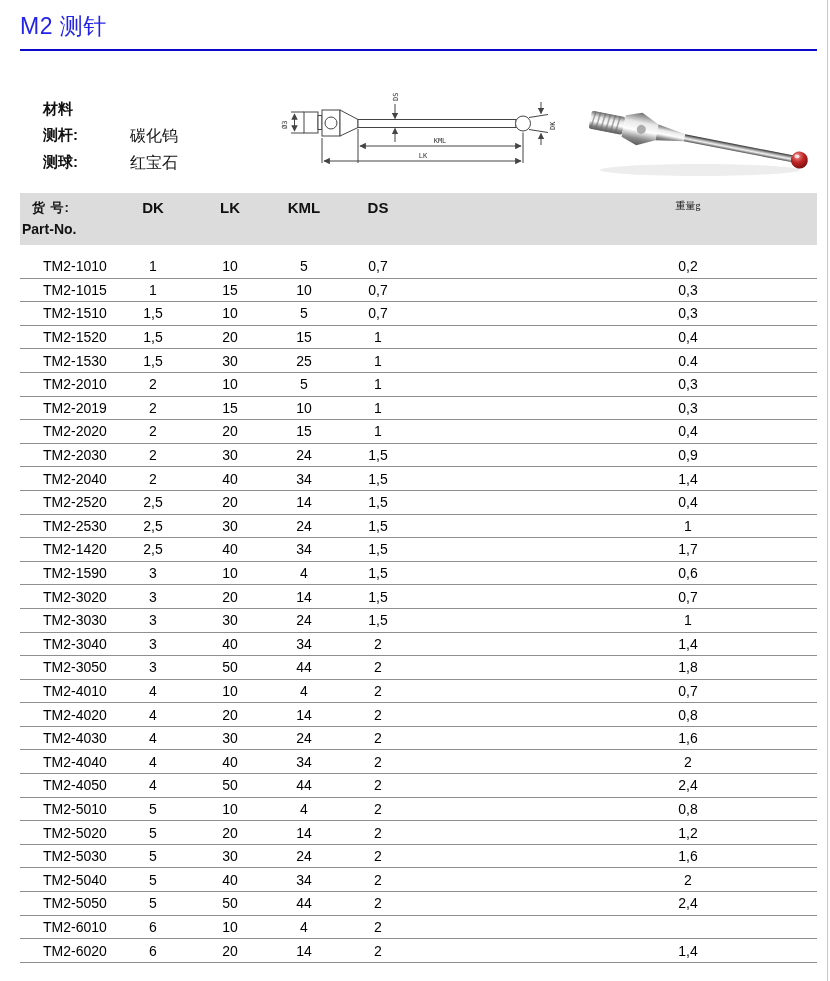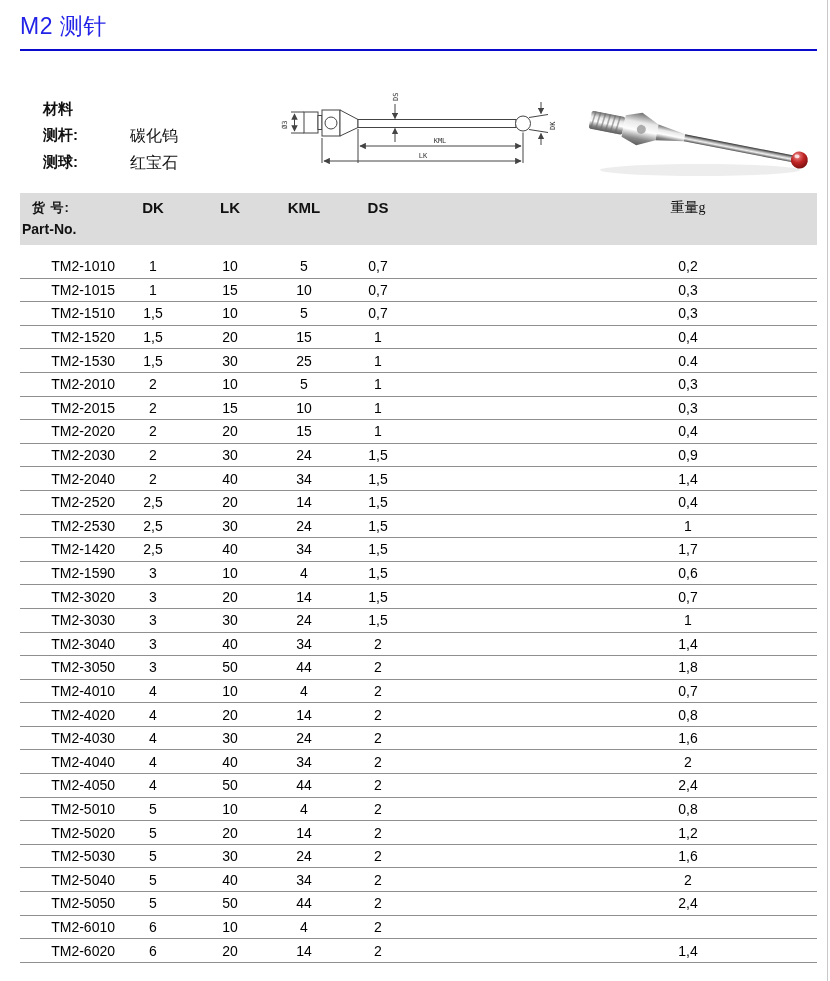--- a/index.html
+++ b/index.html
@@ -32,30 +32,30 @@
   .table-wrap{position:absolute;left:20px;top:193px;width:797px;}
   .grid-cols{display:grid;grid-template-columns:95px 76px 78px 70px 78px 1fr;}
   .thead{
     background:#dcdcdc;height:52px;box-sizing:border-box;padding-top:6px;
   }
   .th{font-weight:bold;font-size:15px;text-align:center;}
   .th-part{text-align:left;}
   .th-part .cn{display:block;margin-left:12px;font-size:13px;letter-spacing:1px;}
   .th-part .en{display:block;margin-left:2px;margin-top:4px;font-weight:bold;font-size:14px;}
   .th-weight{
-    font-family:"Liberation Serif",serif;font-weight:normal;font-size:14px;
+    font-family:"Liberation Serif",serif;font-weight:normal;font-size:10px;
     text-align:center;padding-left:142px;
   }
   .tbody{margin-top:10px;}
   .trow{
     height:23.6px;box-sizing:border-box;border-bottom:1px solid #8f8f8f;
     align-items:center;
   }
   .td{font-size:14px;text-align:center;color:#000;}
-  .td.c0{text-align:right;padding-left:8px;}
+  .td.c0{text-align:left;padding-left:8px;margin-left:15px;}
   .td.c5{padding-left:142px;text-align:center;}
 </style>
 </head>
 <body>
 
 <div class="page">
   <div class="edge-line"></div>
 
   <div class="title" style="color:#2323e8;">M2 测针</div>
 
@@ -206,21 +206,21 @@
         </div>
         <div class="trow grid-cols">
           <div class="td c0">TM2-2010</div>
           <div class="td c1">2</div>
           <div class="td c2">10</div>
           <div class="td c3">5</div>
           <div class="td c4">1</div>
           <div class="td c5">0,3</div>
         </div>
         <div class="trow grid-cols">
-          <div class="td c0">TM2-2015</div>
+          <div class="td c0">TM2-2019</div>
           <div class="td c1">2</div>
           <div class="td c2">15</div>
           <div class="td c3">10</div>
           <div class="td c4">1</div>
           <div class="td c5">0,3</div>
         </div>
         <div class="trow grid-cols">
           <div class="td c0">TM2-2020</div>
           <div class="td c1">2</div>
           <div class="td c2">20</div>

